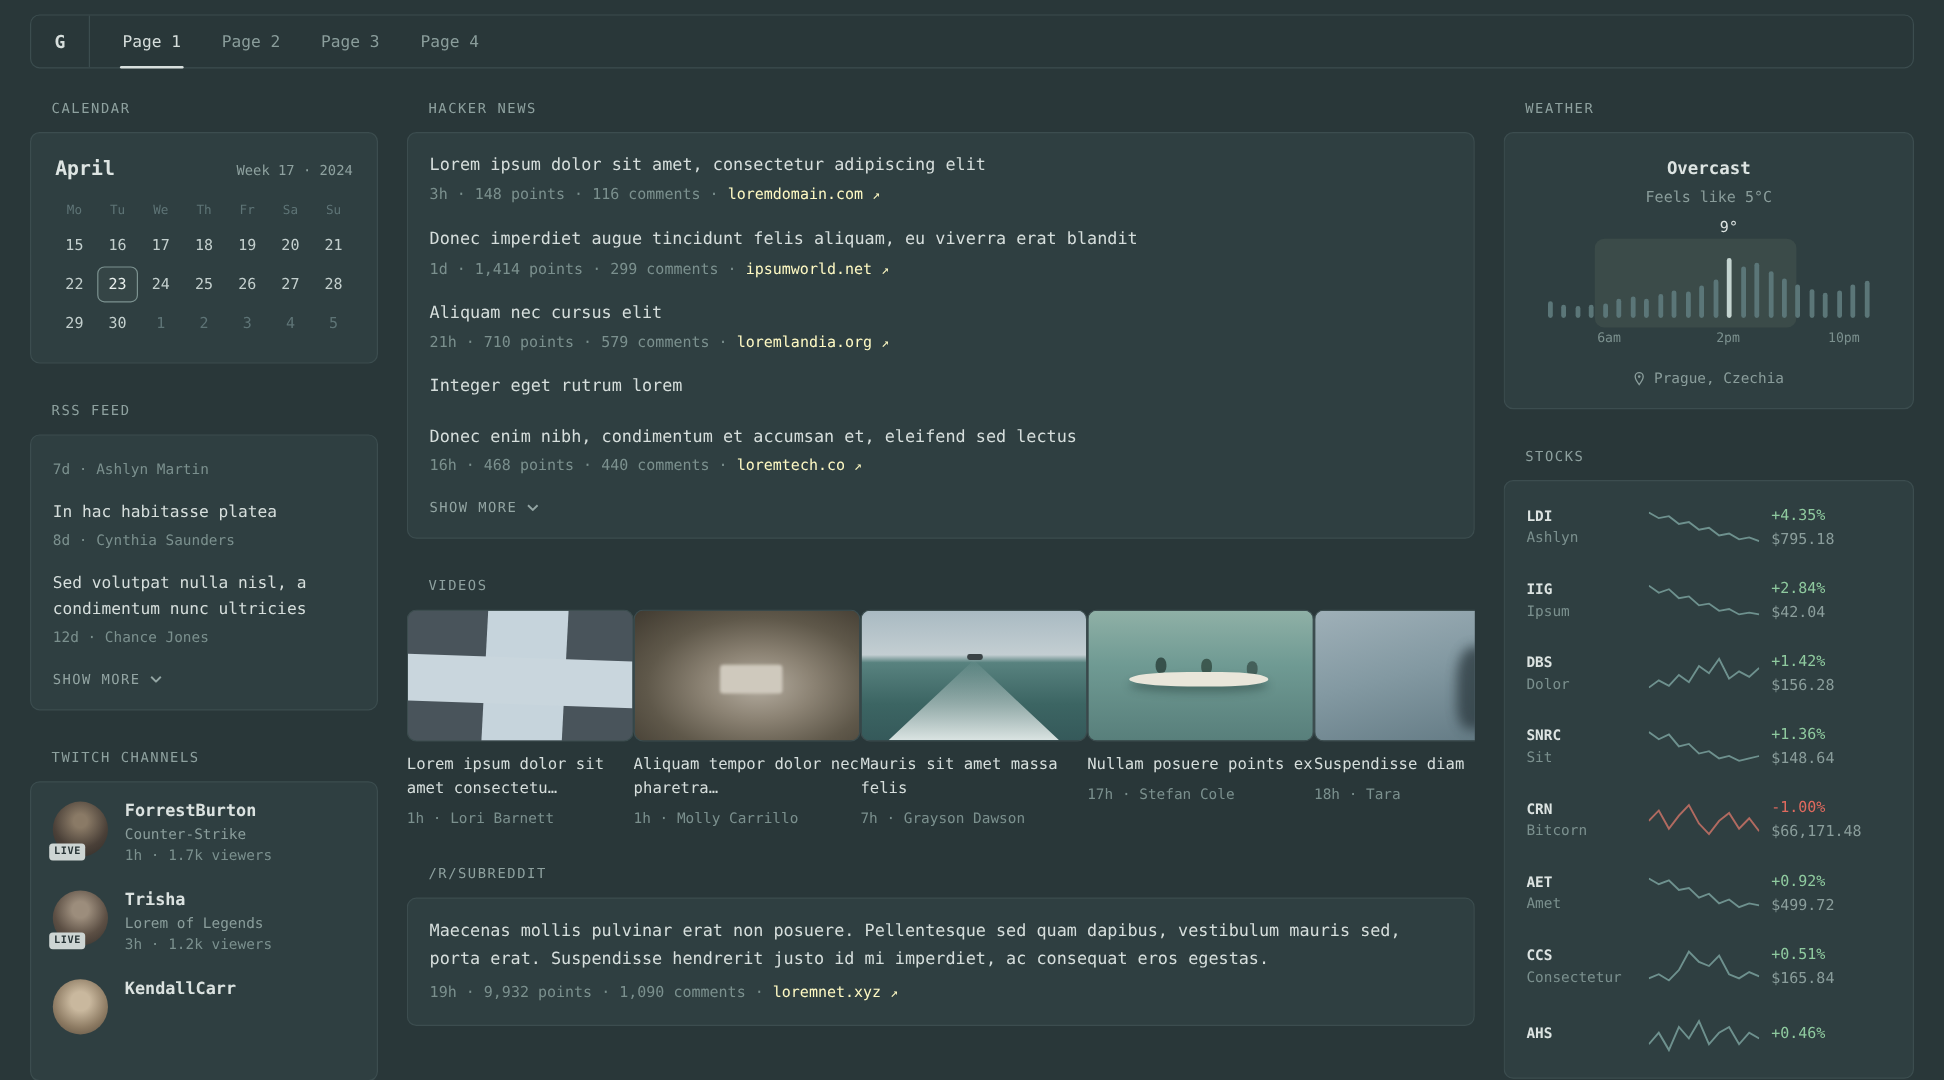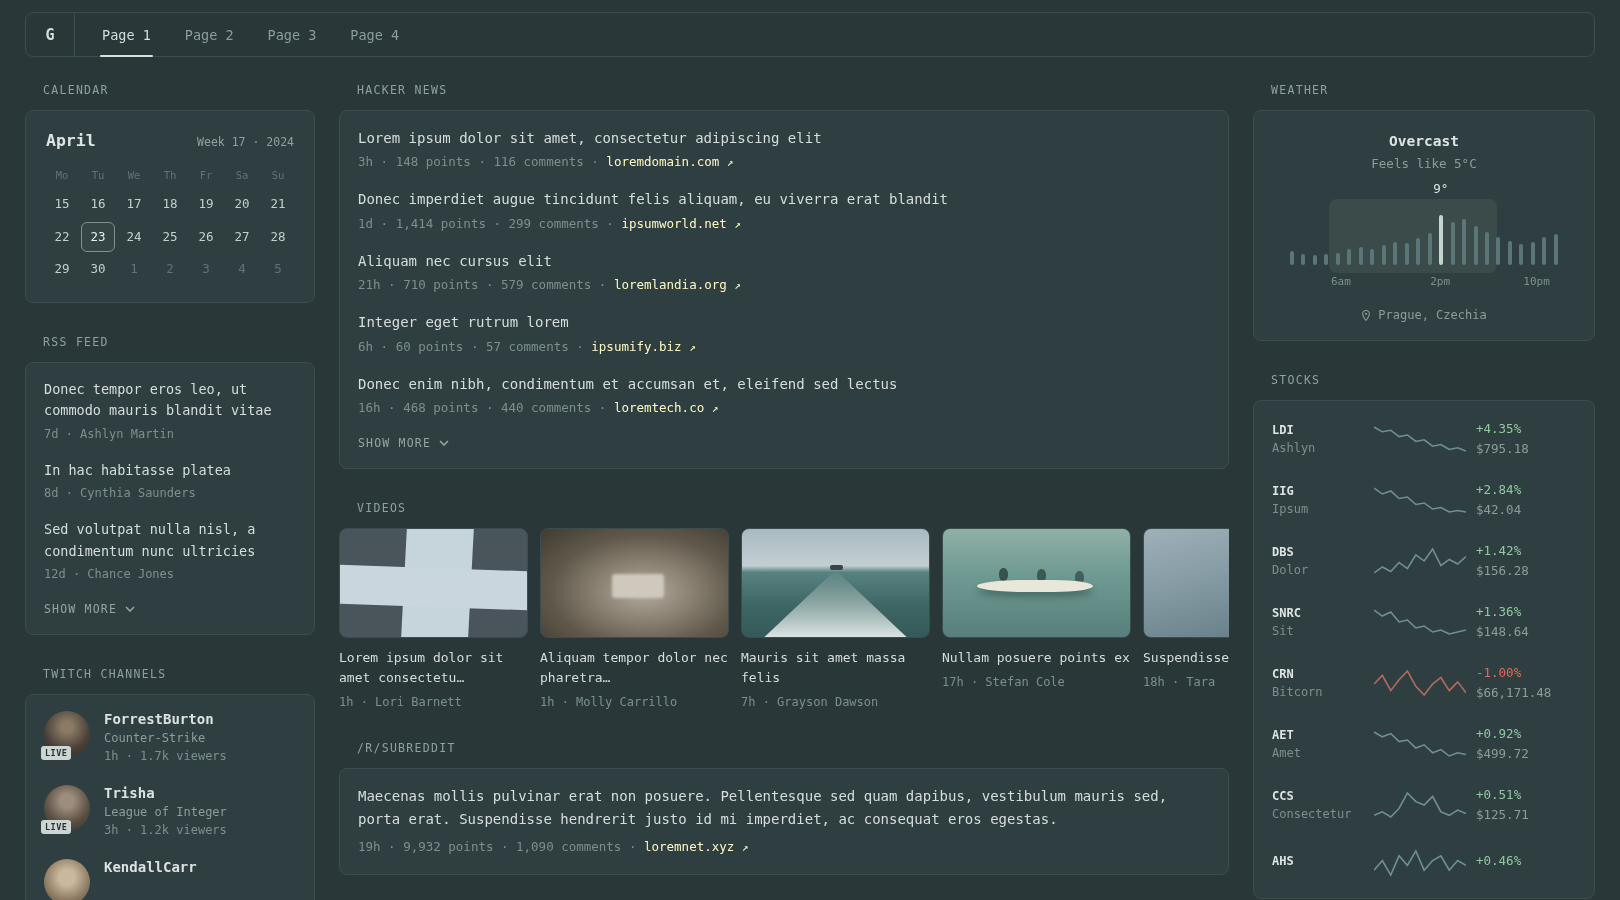--- a/index.html
+++ b/index.html
@@ -66,21 +66,21 @@
   .a1{background:radial-gradient(circle at 50% 35%,#8a7a66 15%,#4a4038 60%,#2e2a26 100%)}
   .a2{background:radial-gradient(circle at 50% 35%,#9c8d7c 18%,#5c4f44 58%,#332e2a 100%)}
   .a3{background:radial-gradient(circle at 50% 40%,#c9b89e 22%,#8d7b63 62%,#55483a 100%)}
   .live-badge{position:absolute;left:-3px;bottom:-3px;background:#cdd5d3;color:#26,3;color:#263335;
     font-size:8.5px;font-weight:bold;letter-spacing:.5px;padding:2px 4px;border-radius:3px}
   .live-badge:empty{display:none}
   .ch-name{font-size:14px;font-weight:bold;color:#dbe2e0}
   .ch-cat{font-size:12px;color:var(--dim);margin-top:4px}
   .ch-meta{font-size:12px;color:var(--meta);margin-top:4px}
   
-  .videos-row{display:flex;gap:12px;overflow:hidden}
+  .videos-row{display:flex;overflow:hidden}
   .video-card{width:189px;flex-shrink:0;cursor:pointer}
   .thumb{height:110px;border-radius:8px;border:1px solid var(--border);
     position:relative;overflow:hidden}
   .thumb-cross{background:#49545b}
   .thumb-cross::before{content:"";position:absolute;left:34%;right:30%;top:0;bottom:0;
     background:#c6d4dc;transform:skewX(-3deg)}
   .thumb-cross::after{content:"";position:absolute;top:36%;bottom:28%;left:0;right:0;
     background:#c9d6dd;transform:skewY(2deg)}
   .thumb-camera{background:radial-gradient(ellipse at 55% 58%,#b3ab9e 0%,#8b8273 32%,#5f584a 64%,#403a30 100%)}
   .thumb-camera::before{content:"";position:absolute;left:38%;top:42%;width:28%;height:22%;
@@ -192,21 +192,20 @@
             <div class="cal-day muted">4</div>
             <div class="cal-day muted">5</div>
           </div>
       </div>
     </div>
 
     <div class="widget">
       <div class="widget-title">RSS FEED</div>
       <div class="card">
         <div class="feed-item">
-          <div class="feed-title">Donec tempor eros leo, ut commodo mauris blandit vitae</div>
           <div class="feed-meta">7d · Ashlyn Martin</div>
         </div>
         <div class="feed-item">
           <div class="feed-title">In hac habitasse platea</div>
           <div class="feed-meta">8d · Cynthia Saunders</div>
         </div>
         <div class="feed-item">
           <div class="feed-title">Sed volutpat nulla nisl, a condimentum nunc ultricies</div>
           <div class="feed-meta">12d · Chance Jones</div>
         </div>
@@ -231,21 +230,21 @@
             <div class="ch-cat">Counter-Strike</div>
             <div class="ch-meta">1h · 1.7k viewers</div>
           </div>
         </div>
         <div class="channel">
           <div class="avatar a2">
             <span class="live-badge">LIVE</span>
           </div>
           <div class="ch-info">
             <div class="ch-name">Trisha</div>
-            <div class="ch-cat">League of Integer</div>
+            <div class="ch-cat">Lorem of Legends</div>
             <div class="ch-meta">3h · 1.2k viewers</div>
           </div>
         </div>
         <div class="channel">
           <div class="avatar a3">
             
           </div>
           <div class="ch-info">
             <div class="ch-name">KendallCarr</div>
             <div class="ch-cat"></div>
@@ -278,24 +277,20 @@
         </div>
         <div class="feed-item">
           <div class="feed-title">Aliquam nec cursus elit</div>
           <div class="feed-meta">
             <span>21h · 710 points · 579 comments ·</span>
             <span class="domain"><span>loremlandia.org</span> <span class="ext">↗</span></span>
           </div>
         </div>
         <div class="feed-item">
           <div class="feed-title">Integer eget rutrum lorem</div>
-          <div class="feed-meta">
-            <span>6h · 60 points · 57 comments ·</span>
-            <span class="domain"><span>ipsumify.biz</span> <span class="ext">↗</span></span>
-          </div>
         </div>
         <div class="feed-item">
           <div class="feed-title">Donec enim nibh, condimentum et accumsan et, eleifend sed lectus</div>
           <div class="feed-meta">
             <span>16h · 468 points · 440 comments ·</span>
             <span class="domain"><span>loremtech.co</span> <span class="ext">↗</span></span>
           </div>
         </div>
         <button class="show-more">
           <span>SHOW MORE</span>
@@ -493,21 +488,21 @@
         <div class="stock-row" data-dir="pos">
           <div class="stock-id">
               <div class="stock-symbol">CCS</div>
               <div class="stock-name">Consectetur</div>
             </div>
           <svg class="spark" viewBox="0 0 84 30" preserveAspectRatio="none">
               <polyline points="0.0,25.3 7.6,21.9 15.3,27.0 22.9,18.4 30.5,3.0 38.2,11.6 45.8,15.0 53.5,6.4 61.1,21.9 68.7,25.3 76.4,20.1 84.0,23.6" fill="none" stroke="currentColor" stroke-width="1.5"></polyline>
             </svg>
           <div class="stock-vals">
               <div class="stock-change">+0.51%</div>
-              <div class="stock-price">$125.71</div>
+              <div class="stock-price">$165.84</div>
             </div>
         </div>
 
         <div class="stock-row" data-dir="pos">
           <div class="stock-id">
               <div class="stock-symbol">AHS</div>
               <div class="stock-name"></div>
             </div>
           <svg class="spark" viewBox="0 0 84 30" preserveAspectRatio="none">
               <polyline points="0.0,22.2 7.6,12.6 15.3,27.0 22.9,7.8 30.5,17.4 38.2,3.0 45.8,22.2 53.5,12.6 61.1,7.8 68.7,22.2 76.4,12.6 84.0,17.4" fill="none" stroke="currentColor" stroke-width="1.5"></polyline>

